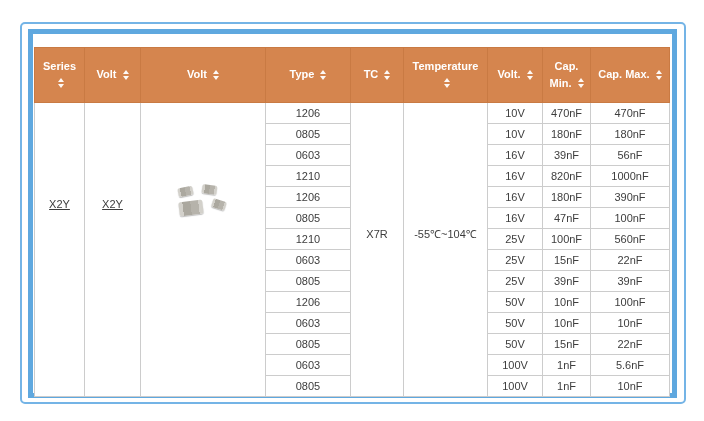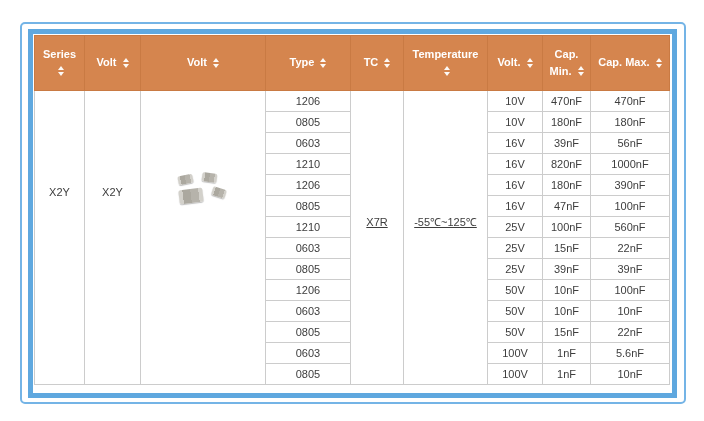--- a/index.html
+++ b/index.html
@@ -23,21 +23,21 @@
     position: absolute;
     left: 28px; top: 29px;
     width: 649px; height: 369px;
     border: 5px solid #5fa8df;
     background: #ffffff;
   }
   table.spec-table {
     border-collapse: collapse;
     table-layout: fixed;
     width: 635px;
-    margin: 1px 0 0 1px;
+    margin: 13px 0 0 1px;
   }
   
   .spec-table thead th {
     background: #d5854e;
     color: #ffffff;
     font-size: 11px;
     font-weight: bold;
     height: 55px;
     vertical-align: middle;
     text-align: center;
@@ -72,22 +72,22 @@
   .spec-table td {
     border: 1px solid #cccccc;
     background: #ffffff;
     color: #3d3d3d;
     font-size: 11px;
     text-align: center;
     vertical-align: middle;
     height: 21px;
     padding: 0 3px;
   }
-  td.merged-a { padding-bottom: 92px; }  
-  td.merged-b { padding-bottom: 32px; text-decoration: underline; }  
+  td.merged-a { padding-bottom: 92px; text-decoration: underline; }  
+  td.merged-b { padding-bottom: 32px; }  
   
   .chips {
     position: relative;
     width: 64px; height: 44px;
     margin: 0 auto;
   }
   .chip {
     position: absolute;
     display: block;
     border-radius: 2px;
@@ -164,21 +164,21 @@
           <td class="merged-a" rowspan="14">
             <div class="chips">
               <i class="chip c1"></i>
               <i class="chip c2"></i>
               <i class="chip c3"></i>
               <i class="chip c4"></i>
             </div>
           </td>
           <td>1206</td>
           <td class="merged-b" rowspan="14">X7R</td>
-          <td class="merged-b" rowspan="14">-55℃~125℃</td>
+          <td class="merged-b" rowspan="14">-55℃~104℃</td>
           <td>10V</td>
           <td>470nF</td>
           <td>470nF</td>
         </tr>
         <tr>
           <td>0805</td>
           <td>10V</td>
           <td>180nF</td>
           <td>180nF</td>
         </tr>

